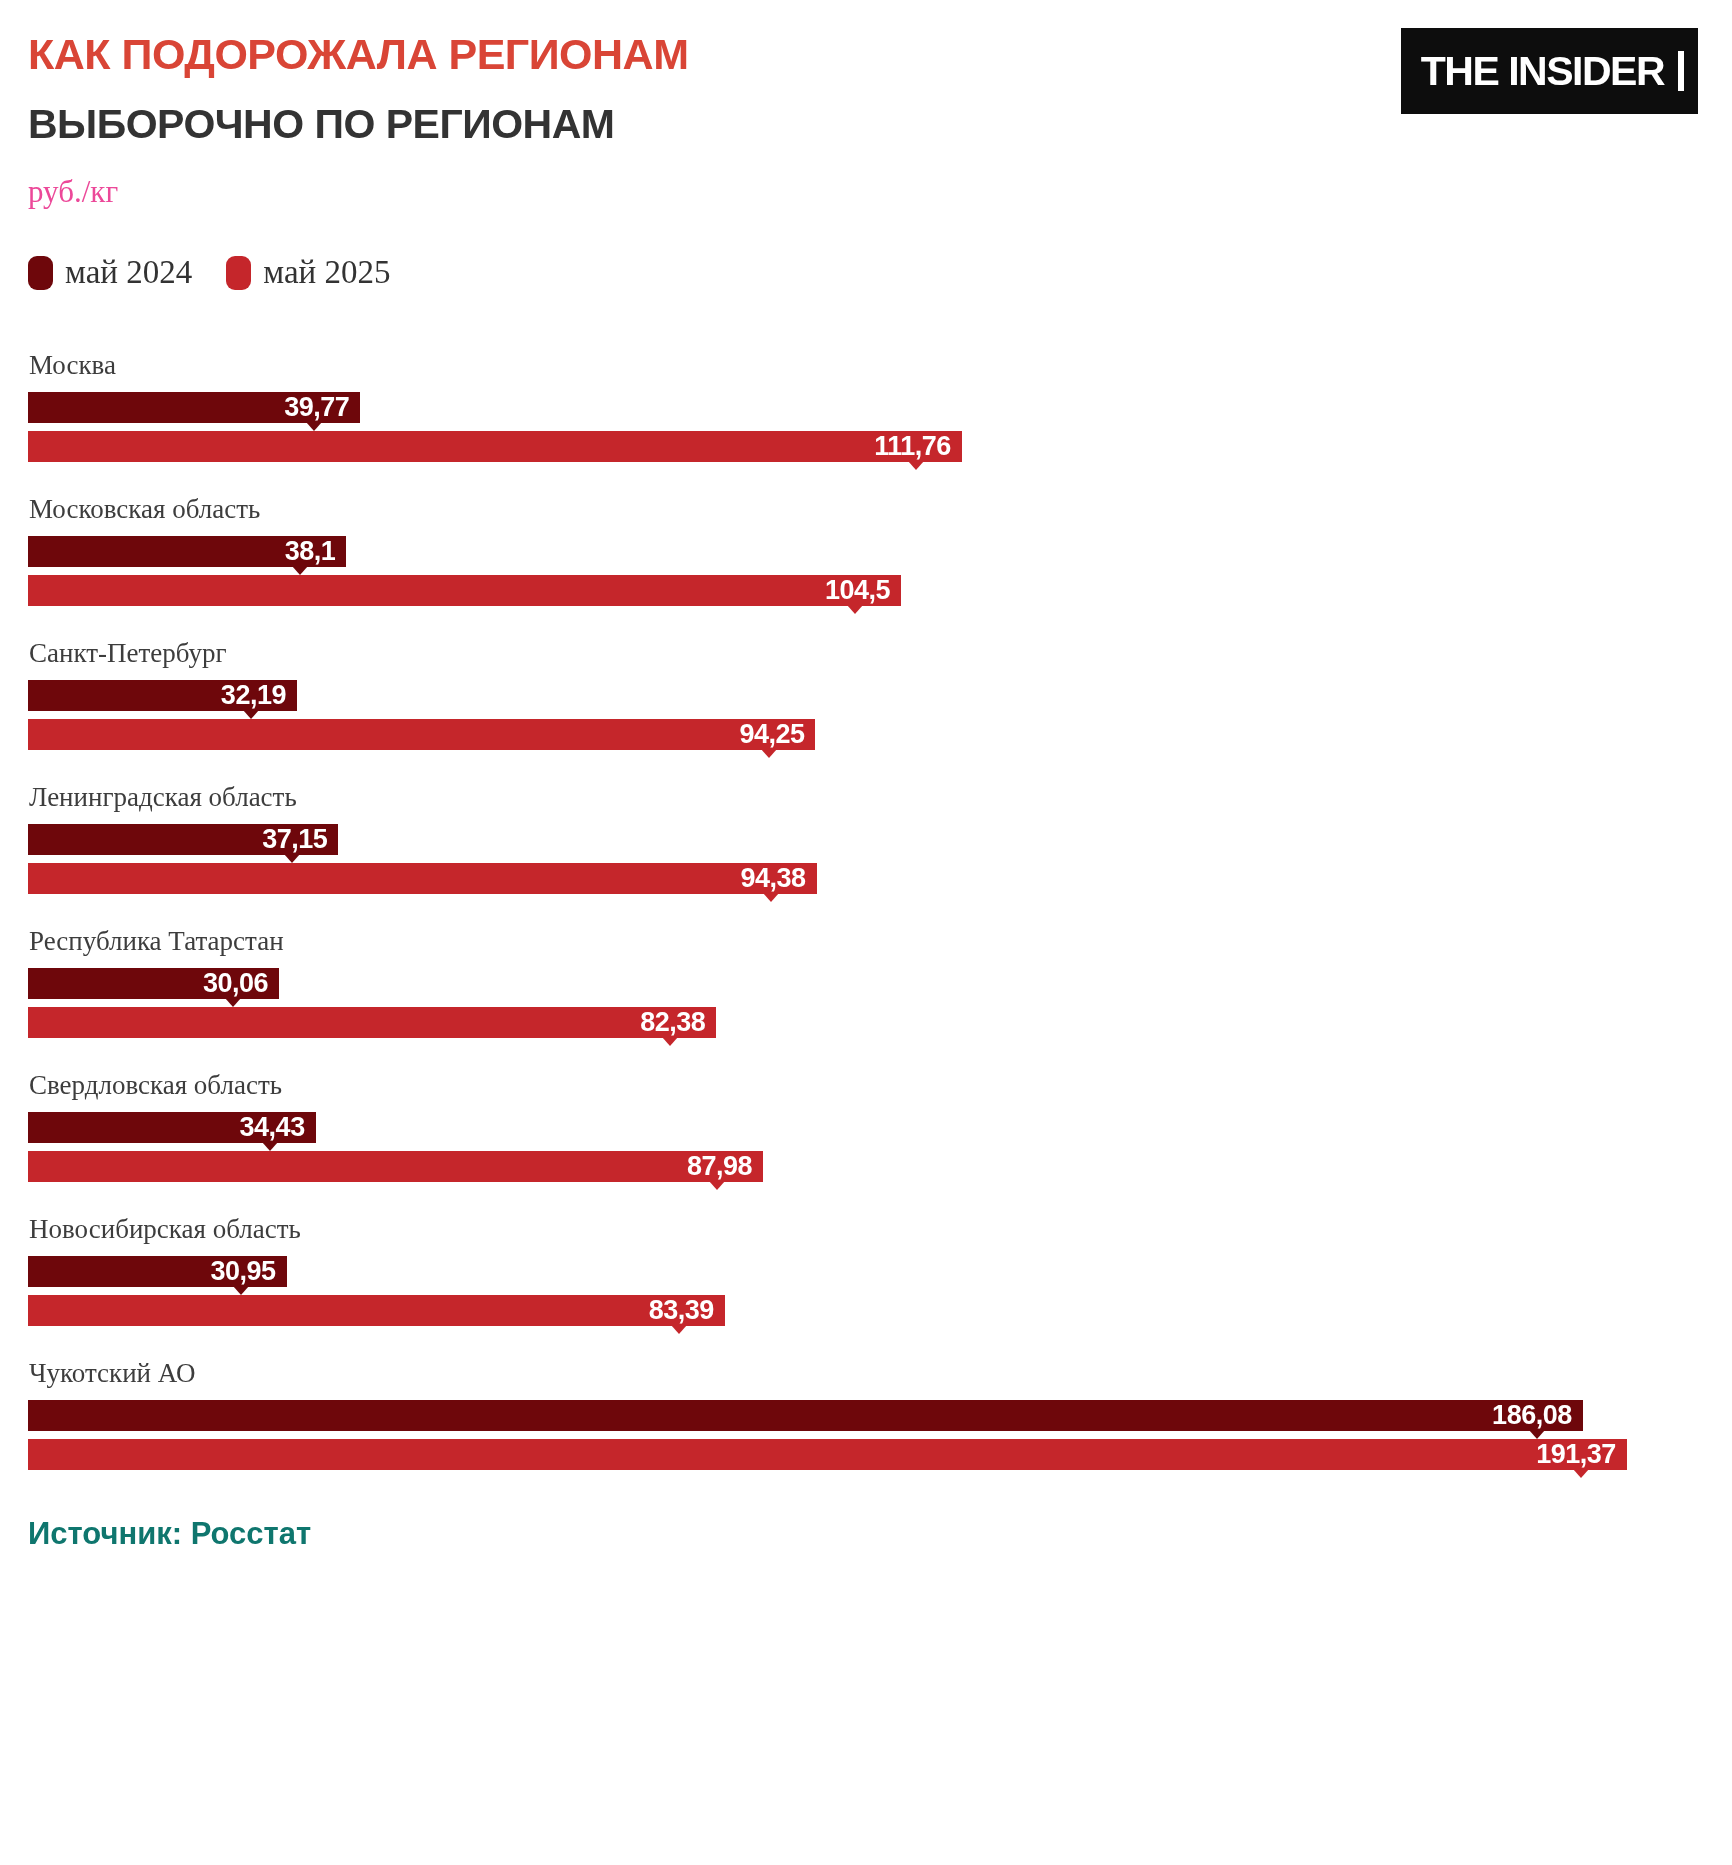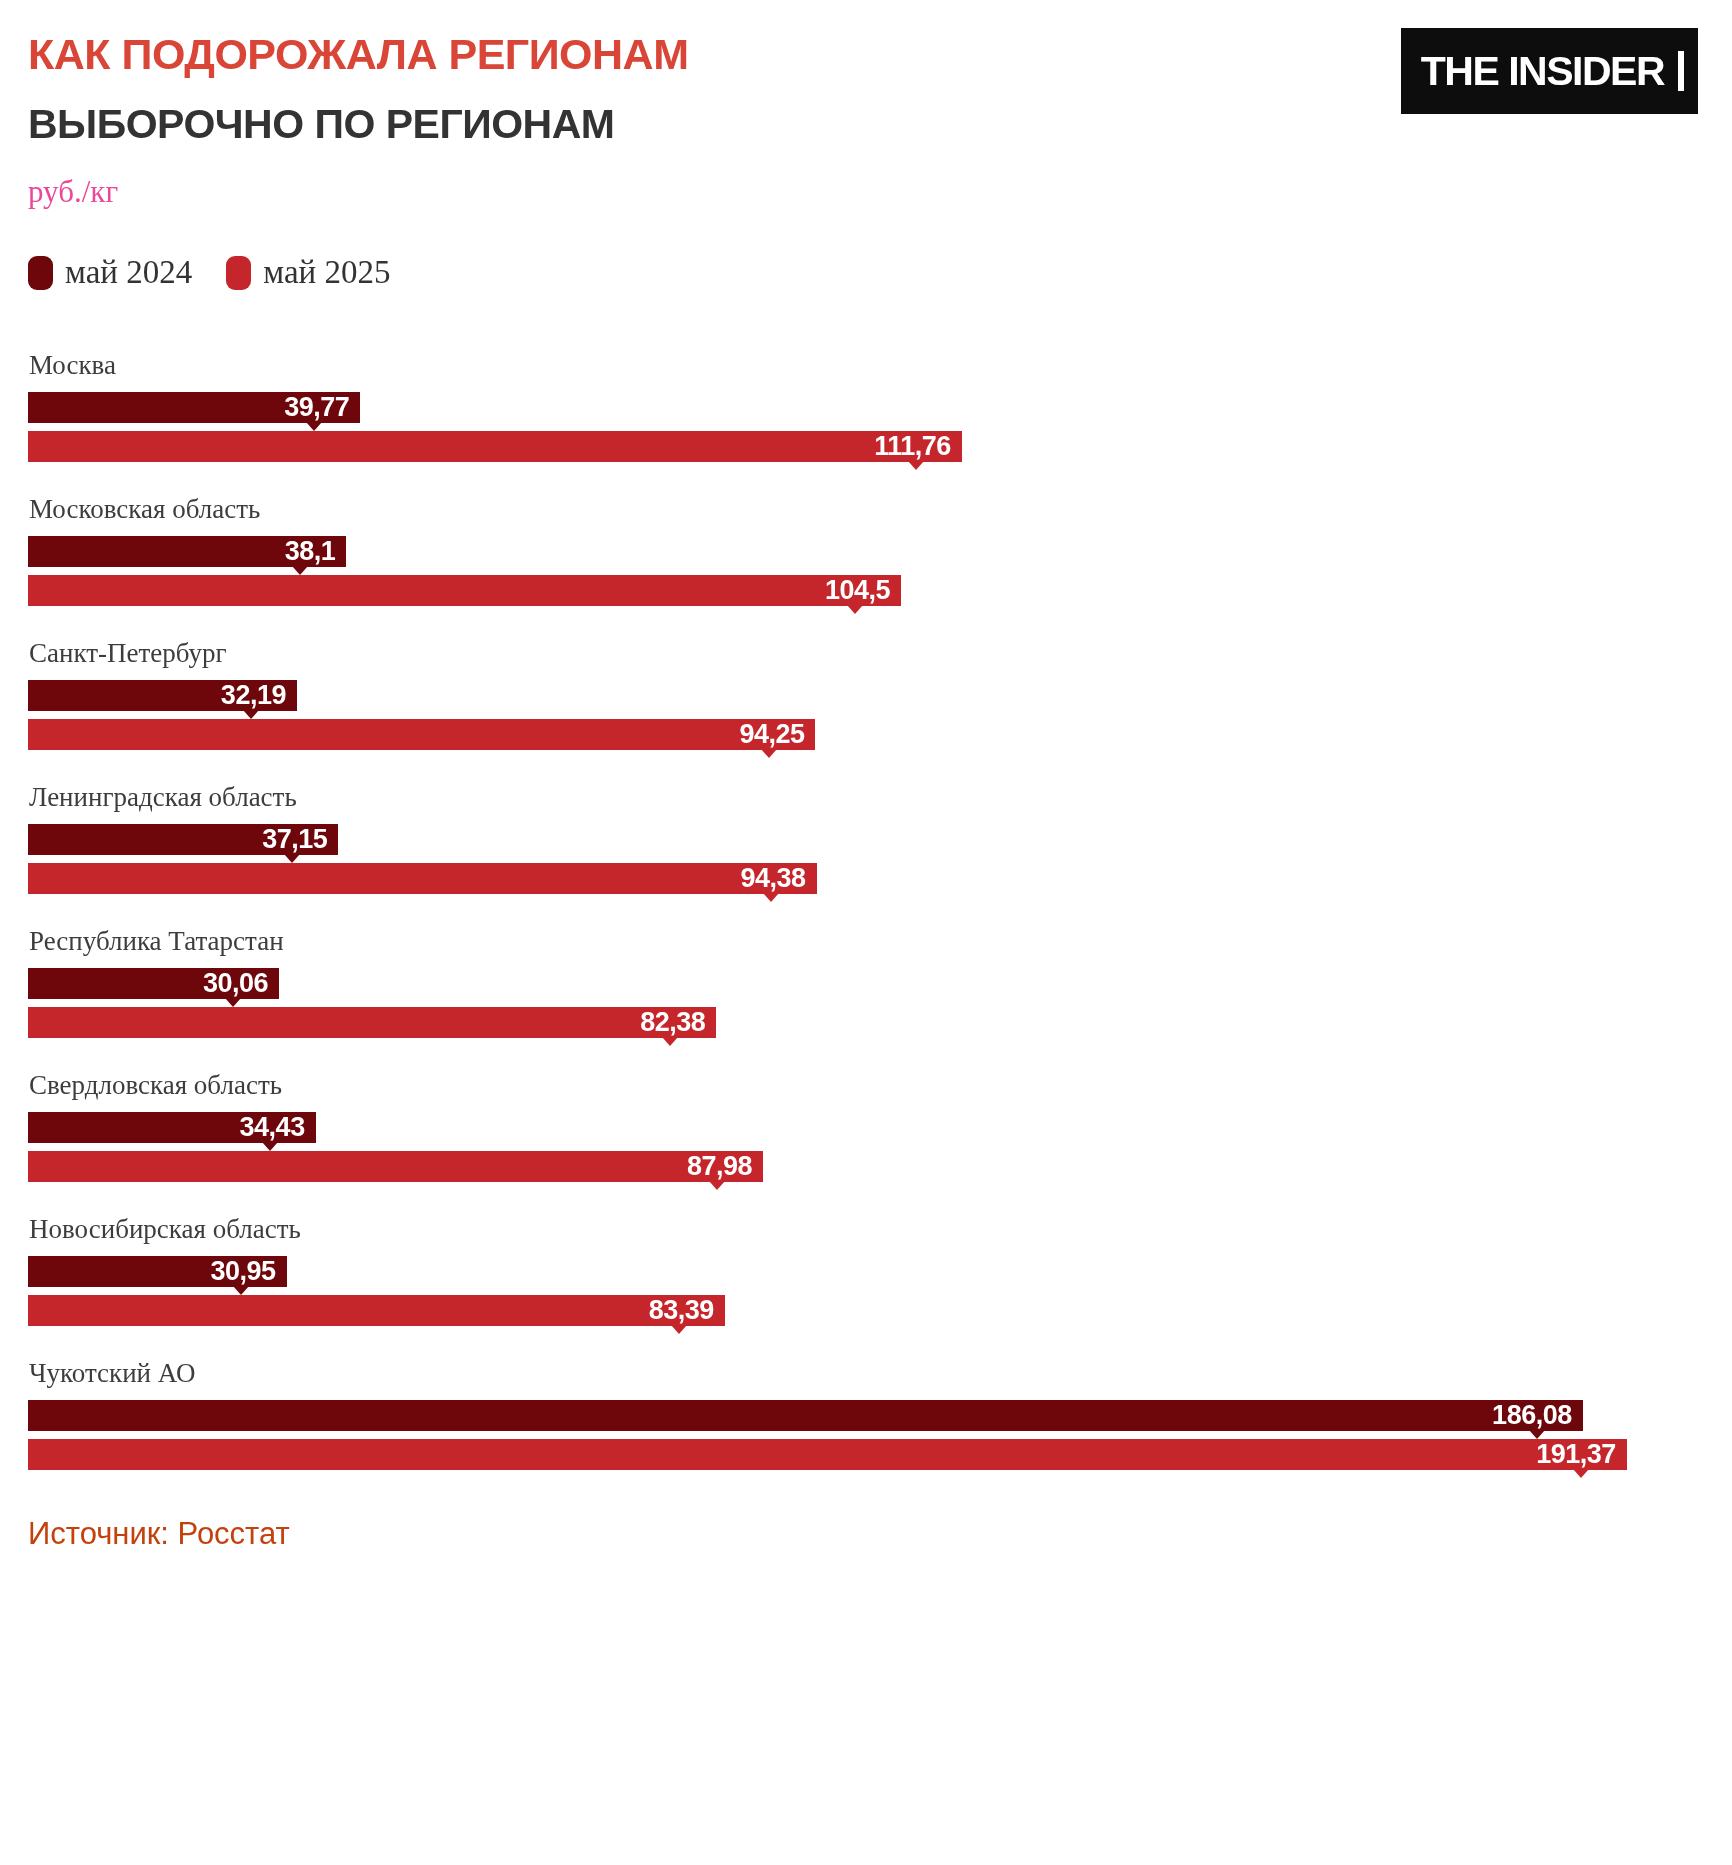--- a/index.html
+++ b/index.html
@@ -116,22 +116,23 @@
     width: 0;
     height: 0;
     border-left: 8px solid transparent;
     border-right: 8px solid transparent;
     border-top: 9px solid #000;
   }
 
   
   .source {
     font-size: 31px;
-    color: #c2410c;
+    color: #0f766e;
     margin-top: 46px;
+    font-weight: bold;
   }
 </style>
 </head>
 <body>
 
 <div class="logo">
   <span class="logo-text">THE INSIDER</span>
   <span class="logo-cursor"></span>
 </div>
 

